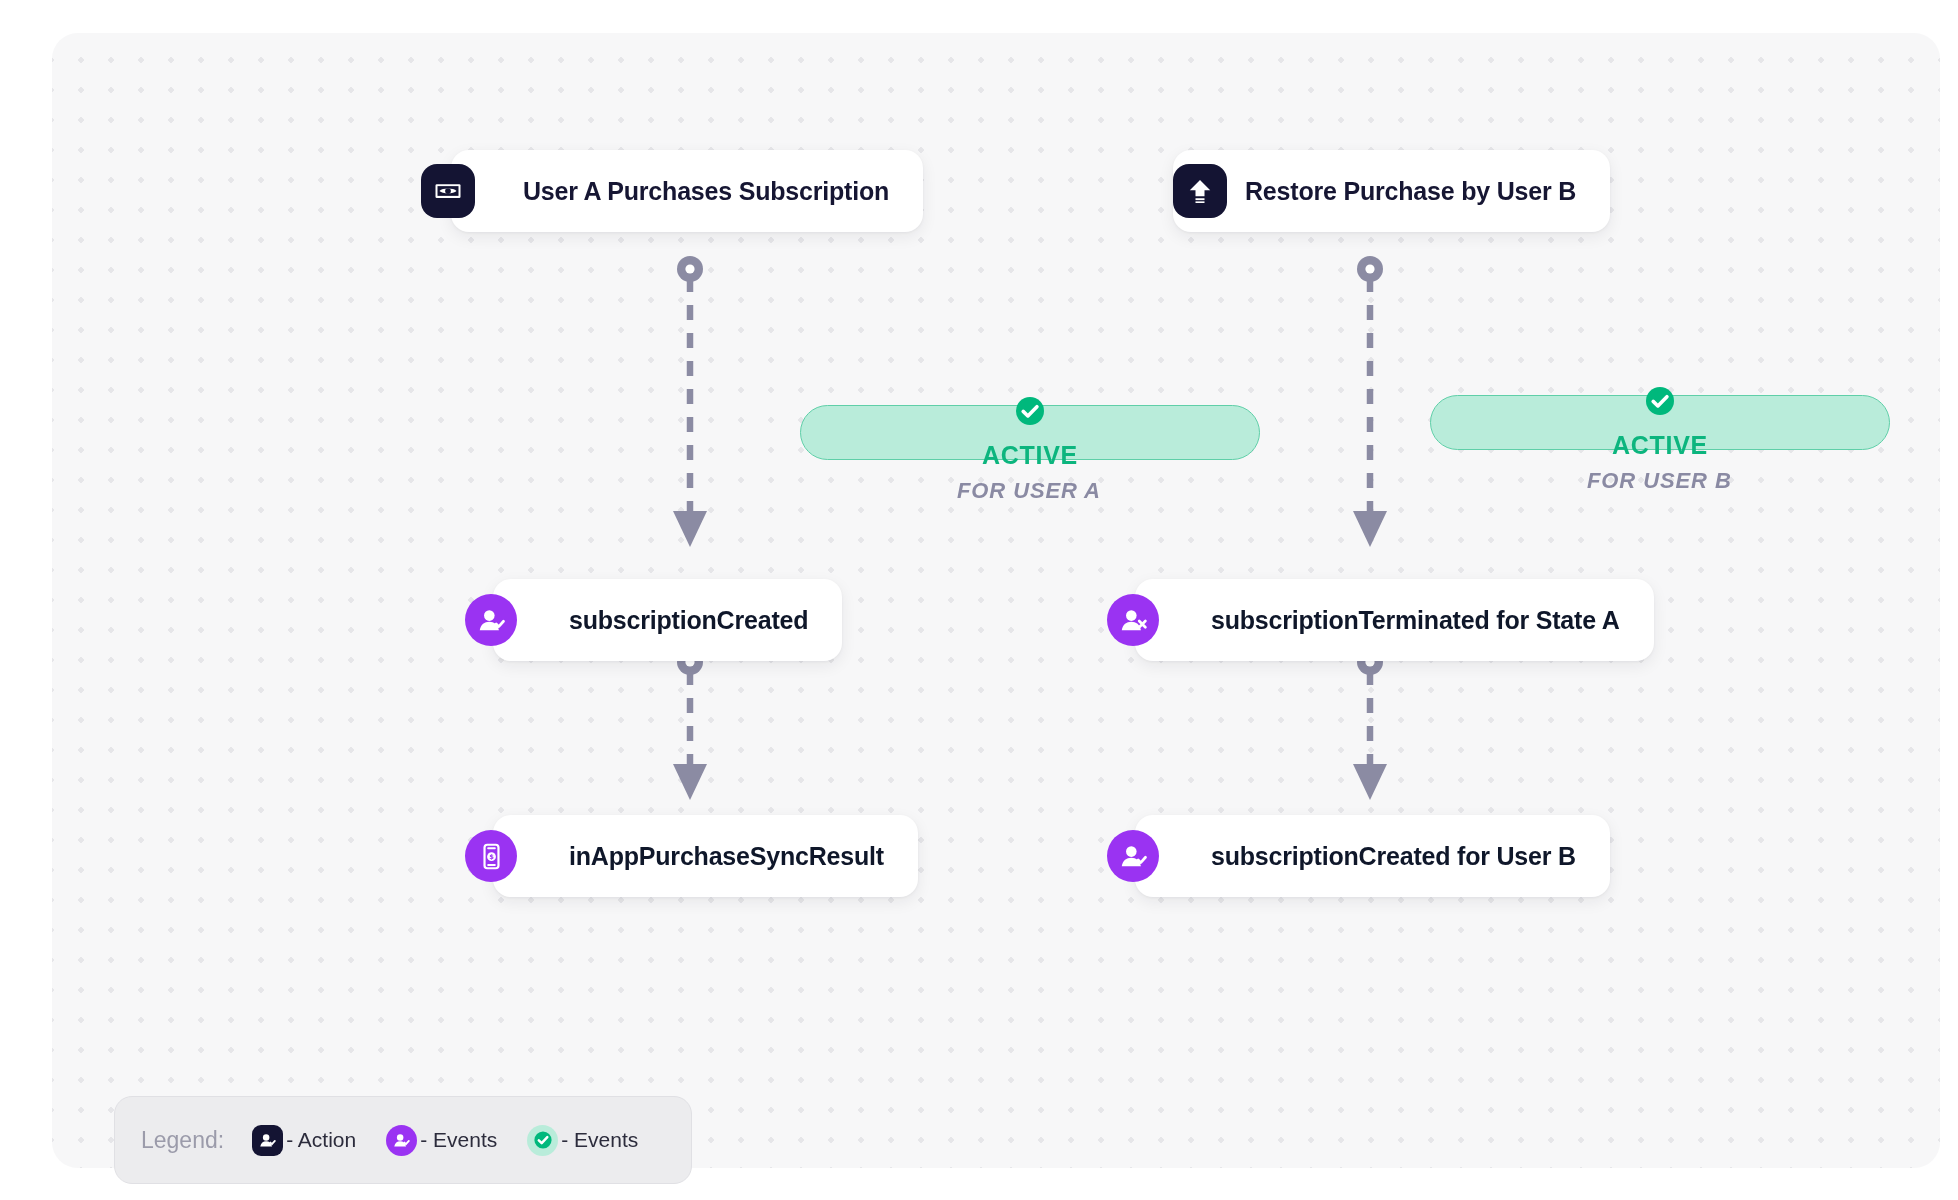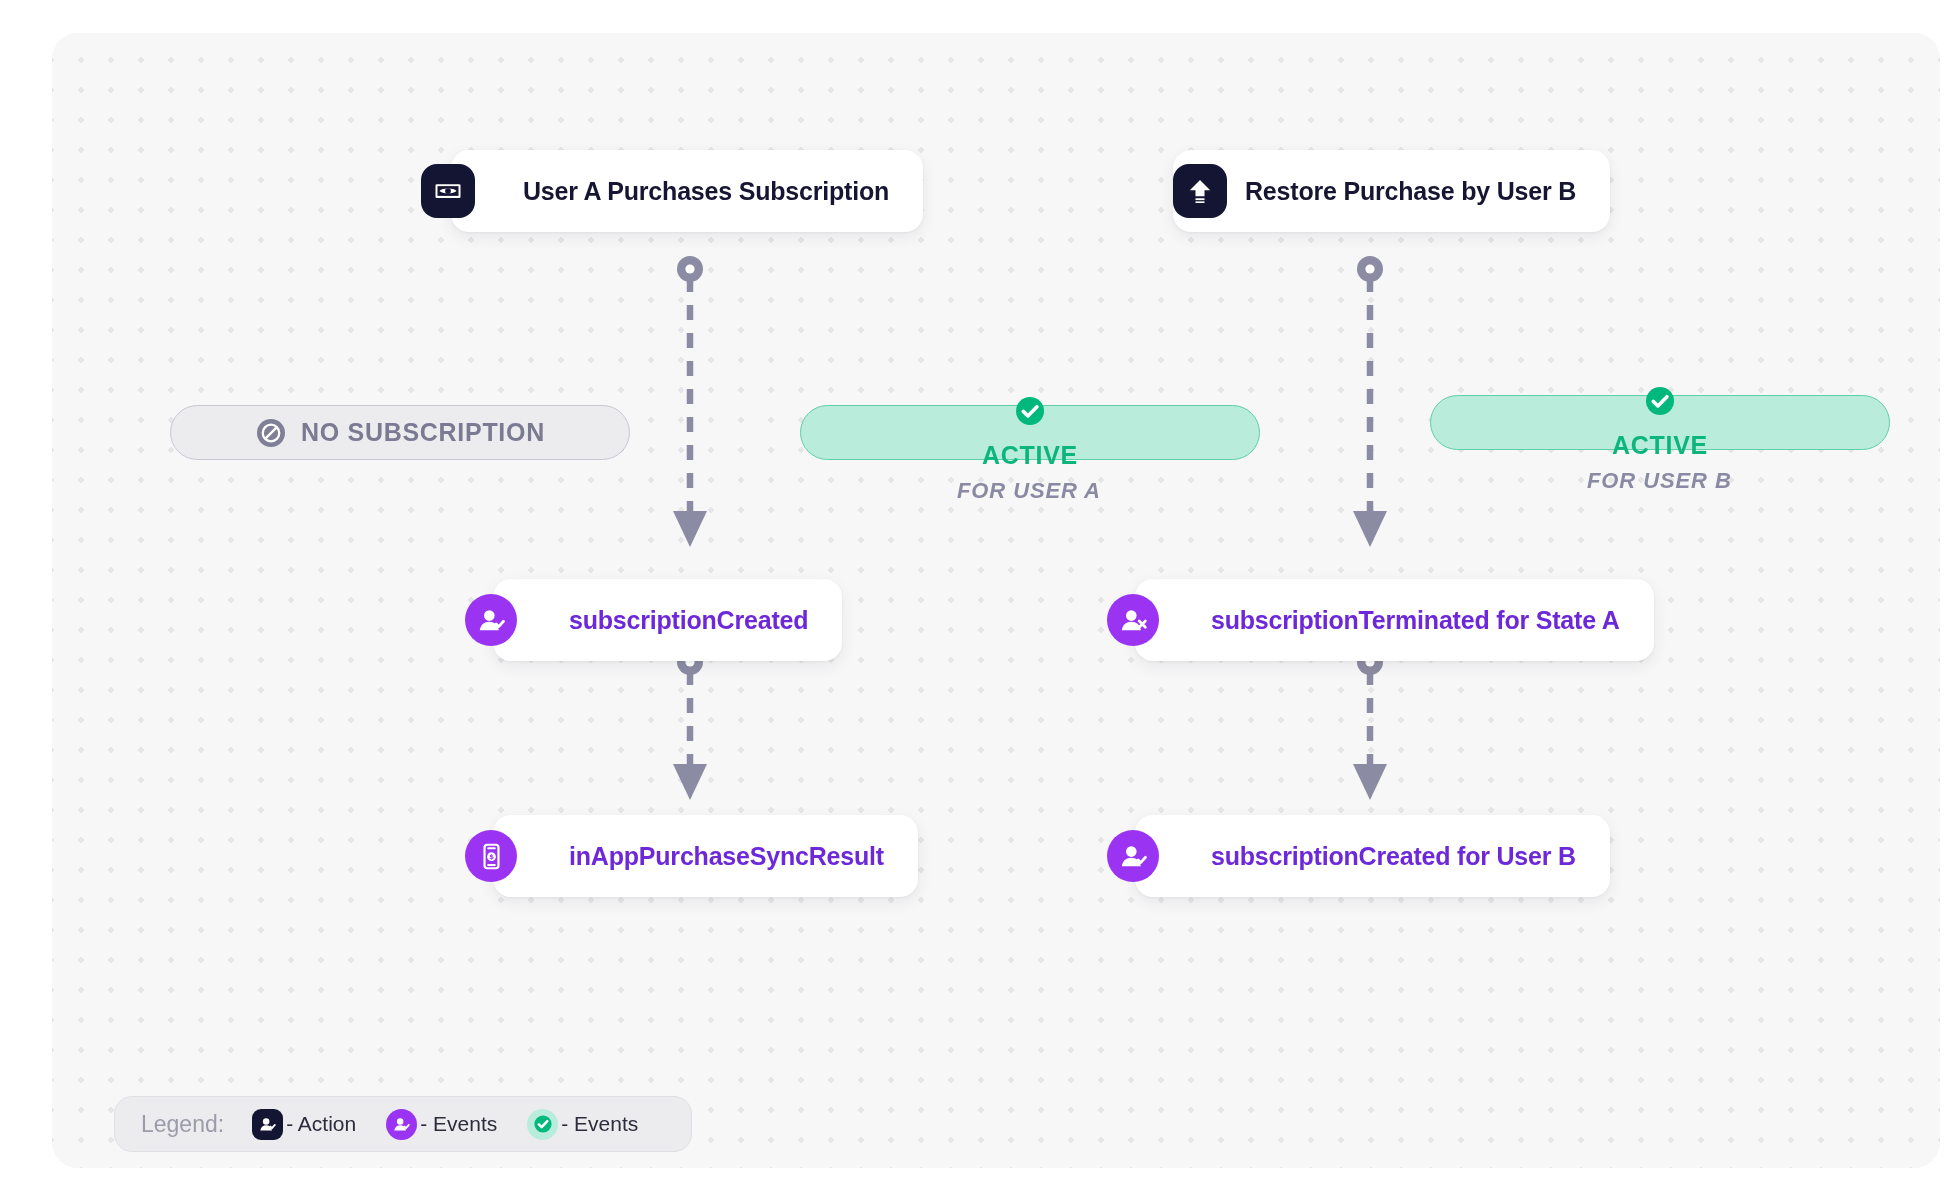--- a/index.html
+++ b/index.html
@@ -94,21 +94,21 @@
     height: 82px;
     background: #ffffff;
     border-radius: 18px;
     box-shadow: 0 5px 16px rgba(23, 24, 48, 0.07), 0 1px 3px rgba(23,24,48,0.05);
     display: flex;
     align-items: center;
   }
   .event-label {
     font-size: 25px;
     font-weight: bold;
-    color: #6d28d9;
+    color: #0f172a;
     letter-spacing: -0.2px;
     white-space: nowrap;
     padding-left: 76px;
     padding-right: 34px;
   }
   .event-icon {
     position: relative;
     z-index: 3;
     width: 52px;
     height: 52px;
@@ -160,21 +160,21 @@
 
   
   .connector { position: absolute; }
 
   
   #legend {
     position: absolute;
     left: 62px;
     top: 1063px;
     width: 578px;
-    height: 56px;
+    height: 88px;
     background: #ececee;
     border: 1.5px solid #e0e0e4;
     border-radius: 18px;
     display: flex;
     align-items: center;
     box-sizing: border-box;
     padding-left: 26px;
   }
   .legend-title {
     font-size: 23px;
@@ -269,30 +269,20 @@
       </div>
       <span class="action-icon">
         <svg width="30" height="30" viewBox="0 0 24 24">
           <path d="M12 3.2 L20.2 11.4 L15.6 11.4 L15.6 16.2 L8.4 16.2 L8.4 11.4 L3.8 11.4 Z" fill="#ffffff"></path>
           <rect x="8.4" y="17.8" width="7.2" height="1.5" fill="#ffffff"></rect>
           <rect x="8.4" y="20.3" width="7.2" height="1.3" fill="#ffffff"></rect>
         </svg>
       </span>
     </div>
 
-    <div class="state-pill inactive" style="left:118px; top:372px; width:460px;">
-      <span style="display:flex;align-items:center;">
-        <svg width="32" height="32" viewBox="0 0 24 24">
-          <circle cx="12" cy="12" r="10.5" fill="#7f7f97"></circle>
-          <circle cx="12" cy="12" r="6.2" fill="none" stroke="#ffffff" stroke-width="1.7"></circle>
-          <line x1="7.4" y1="16.6" x2="16.6" y2="7.4" stroke="#ffffff" stroke-width="1.7"></line>
-        </svg>
-      </span>
-      <span class="state-text">NO SUBSCRIPTION</span>
-    </div>
 
     <div class="state-pill active" style="left:748px; top:372px; width:460px;">
       <span style="display:flex;align-items:center;">
         <svg width="32" height="32" viewBox="0 0 24 24">
           <circle cx="12" cy="12" r="10.5" fill="#00b87c"></circle>
           <path d="M6.9 12.3 L10.4 15.7 L17.2 8.8" fill="none" stroke="#ffffff" stroke-width="2.7" stroke-linecap="round" stroke-linejoin="round"></path>
         </svg>
       </span>
       <span class="state-text">ACTIVE</span>
     </div>

